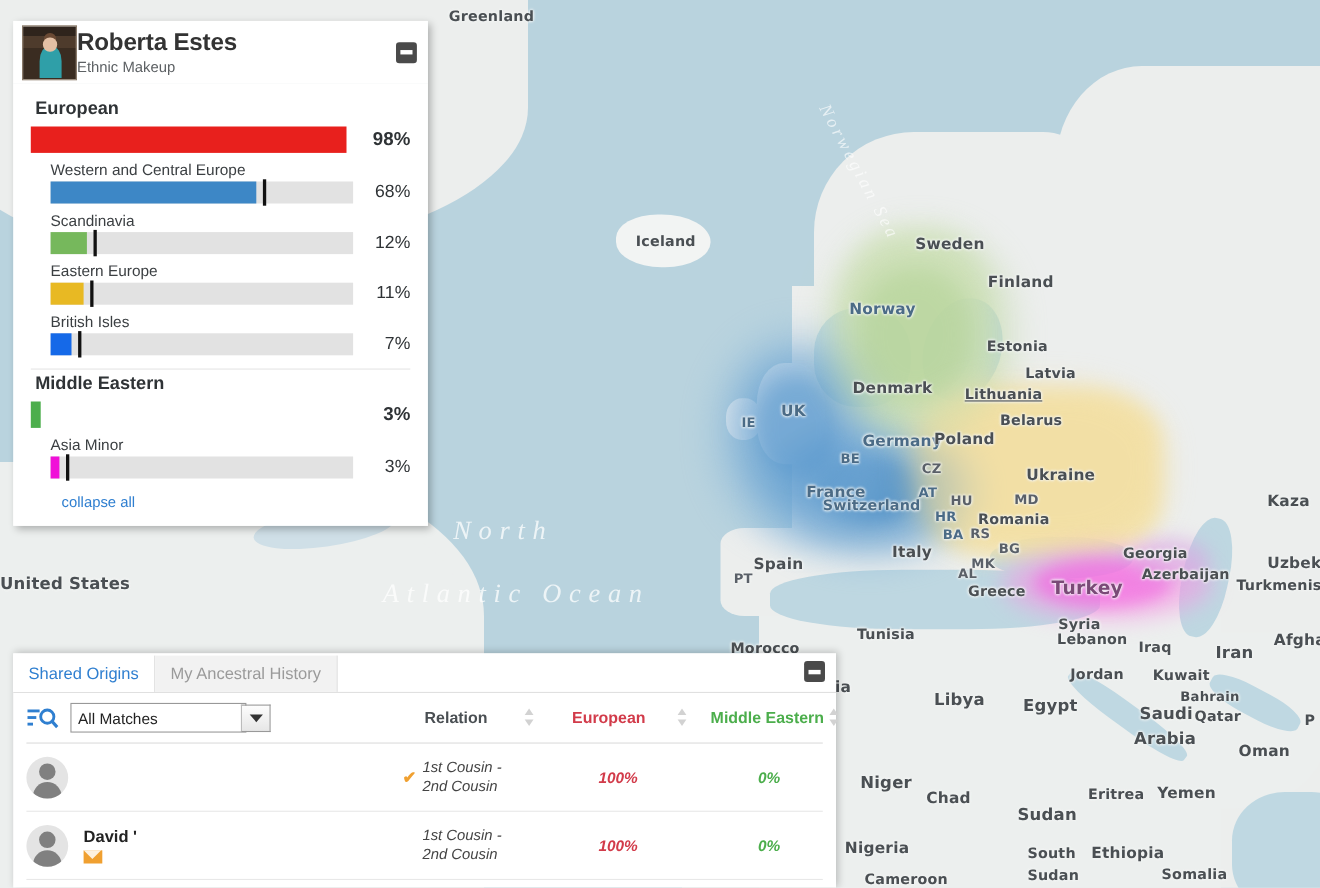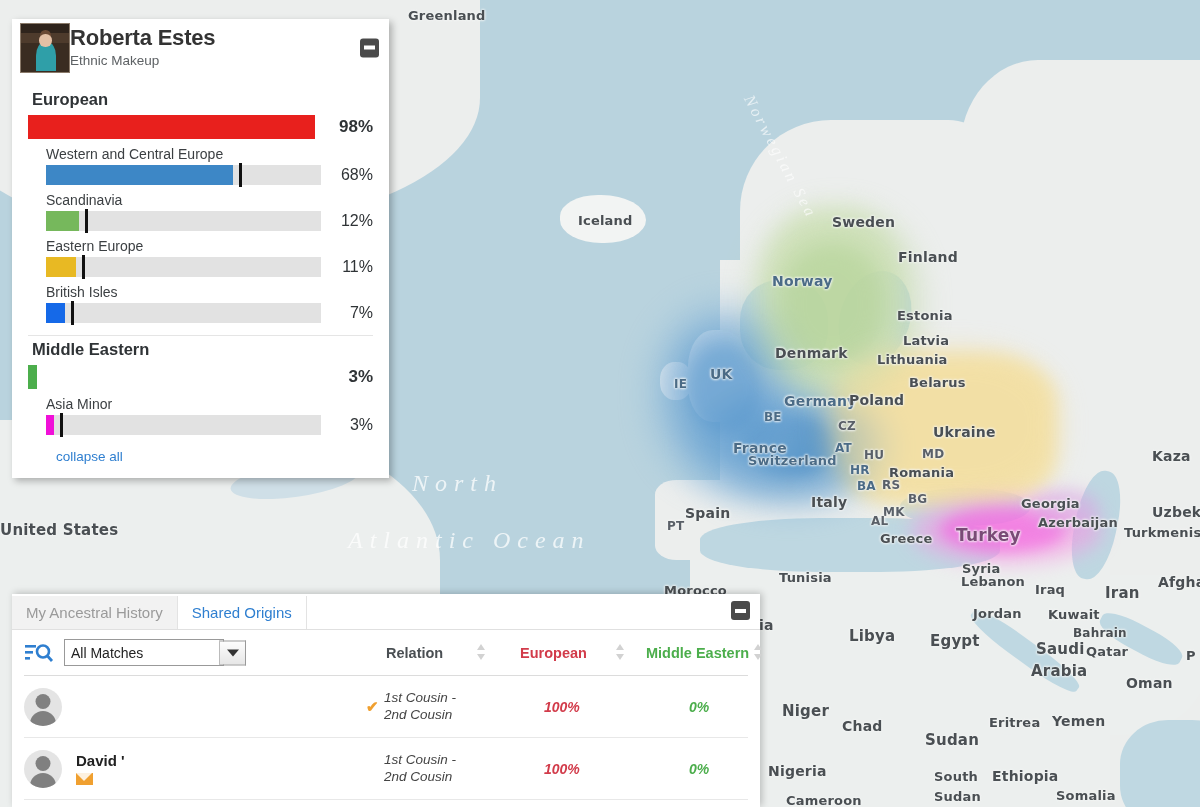--- a/index.html
+++ b/index.html
@@ -220,23 +220,23 @@
         <div class="sea-lbl" style="left: 756px; top: 92px; transform: rotate(62deg); transform-origin: left top;">Norwegian Sea</div>
       </div>
     <div id="country-labels">
         <div class="lbl s13" style="left: 408px; top: 8px;">Greenland</div>
         <div class="lbl s13" style="left: 578px; top: 213px;">Iceland</div>
         <div class="lbl s15" style="left: 0px; top: 521px;">United States</div>
         <div class="lbl s14" style="left: 832px; top: 214px;">Sweden</div>
         <div class="lbl s14" style="left: 898px; top: 249px;">Finland</div>
         <div class="lbl s14 blue" style="left: 772px; top: 273px;">Norway</div>
         <div class="lbl s13" style="left: 897px; top: 308px;">Estonia</div>
-        <div class="lbl s13" style="left: 903px; top: 333px;">Latvia</div>
+        <div class="lbl s13" style="left: 932px; top: 333px;">Latvia</div>
         <div class="lbl s14" style="left: 775px; top: 345px;">Denmark</div>
-        <div class="lbl s13" style="left: 877px; top: 352px;">Lithuania</div>
+        <div class="lbl s13" style="left: 877px; top: 352px; text-decoration: underline;">Lithuania</div>
         <div class="lbl s13" style="left: 909px; top: 375px;">Belarus</div>
         <div class="lbl s14 blue" style="left: 710px; top: 366px;">UK</div>
         <div class="lbl abbr blue" style="left: 674px; top: 377px;">IE</div>
         <div class="lbl s14 blue" style="left: 784px; top: 393px;">Germany</div>
         <div class="lbl s14" style="left: 849px; top: 392px;">Poland</div>
         <div class="lbl abbr blue" style="left: 764px; top: 410px;">BE</div>
         <div class="lbl s14" style="left: 933px; top: 424px;">Ukraine</div>
         <div class="lbl abbr" style="left: 838px; top: 419px;">CZ</div>
         <div class="lbl s14 blue" style="left: 733px; top: 440px;">France</div>
         <div class="lbl abbr blue" style="left: 835px; top: 441px;">AT</div>
@@ -374,22 +374,22 @@
             </div>
             <div class="pct">3%</div>
           </div>
         </div>
       <div class="collapse-link">collapse all</div>
     </div>
   </div>
 
   <div id="matches-panel">
     <div class="tabbar">
+      <div class="tab active">Shared Origins</div>
       <div class="tab inactive">My Ancestral History</div>
-      <div class="tab active">Shared Origins</div>
       <div class="panel-min">
           <i></i>
         </div>
     </div>
 
     <div class="filterbar">
       <div class="filter-icon">
         <svg width="30" height="24" viewBox="0 0 30 24">
           <rect x="1" y="4" width="11" height="2.6" fill="#2f7fd0"></rect>
           <rect x="1" y="10" width="8" height="2.6" fill="#2f7fd0"></rect>

